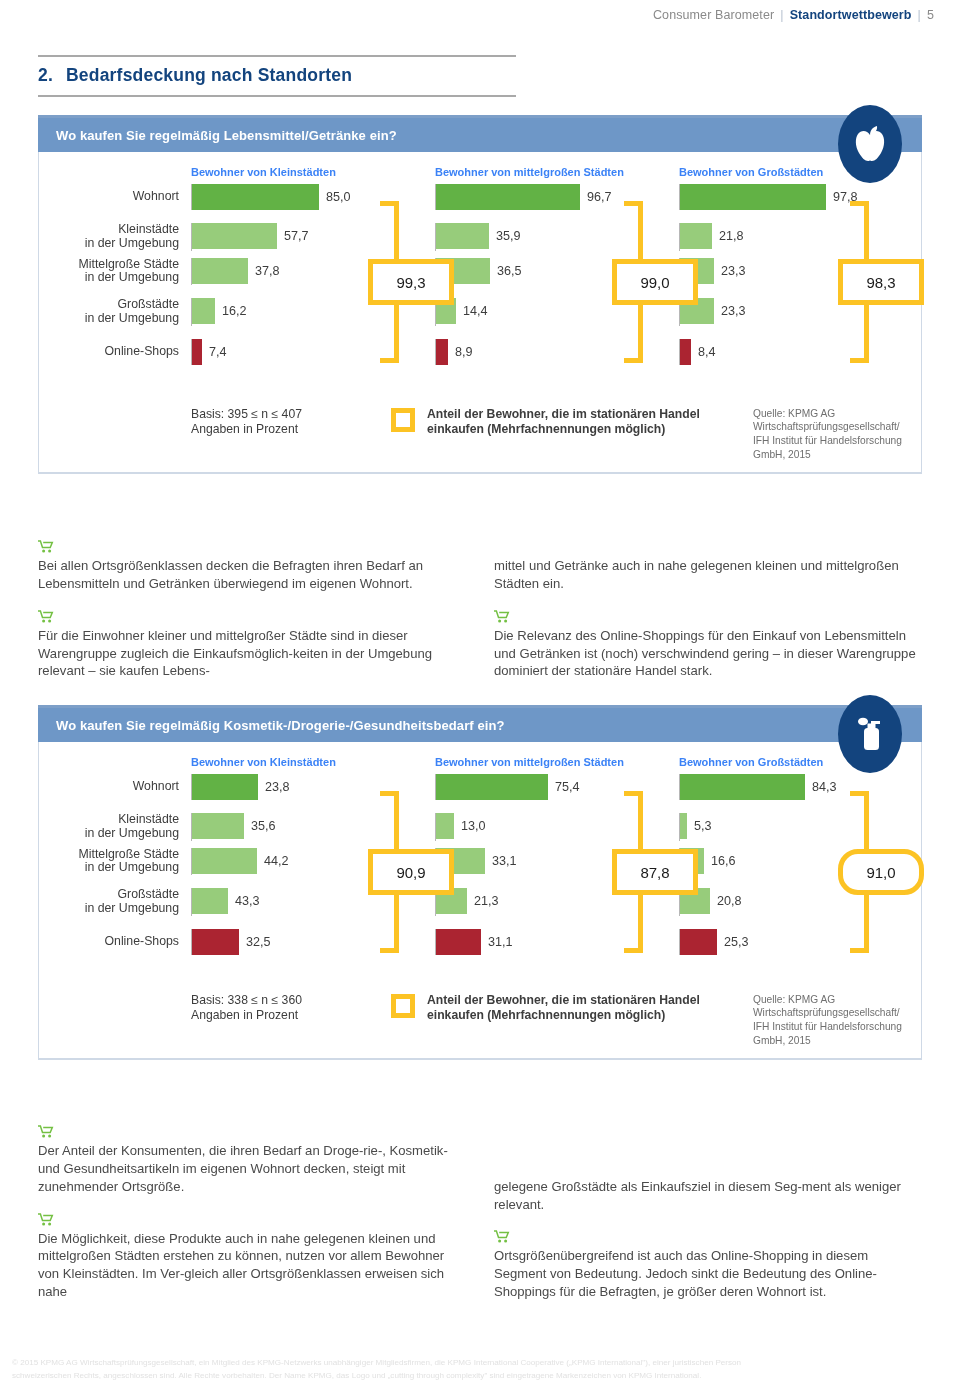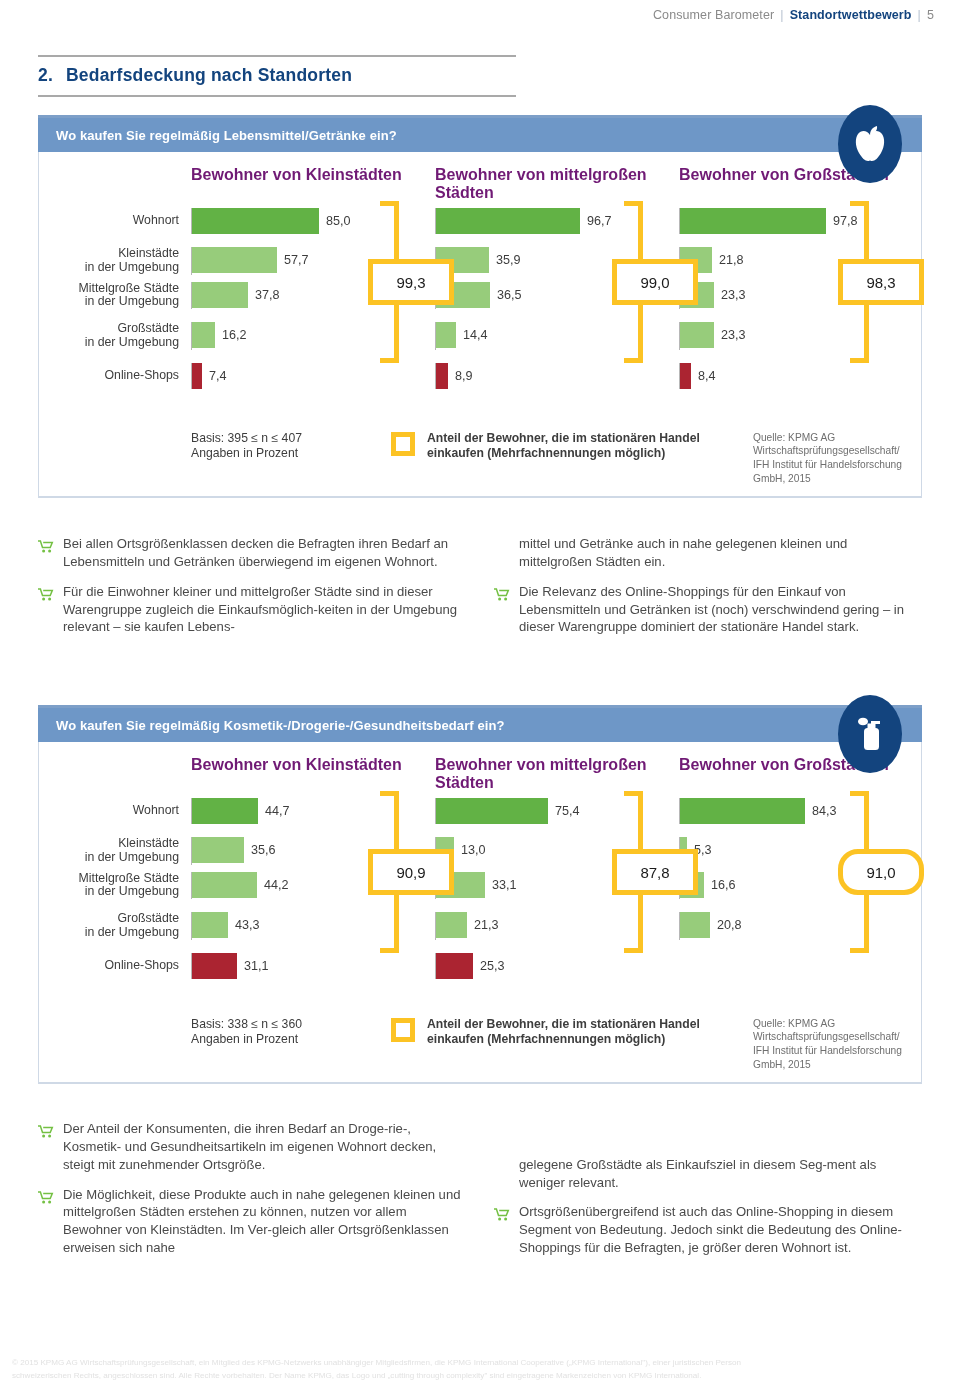--- a/index.html
+++ b/index.html
@@ -47,21 +47,21 @@
     position:absolute;width:64px;height:78px;border-radius:50%;
     background:#13447e;right:20px;
     display:flex;align-items:center;justify-content:center;
     z-index:5;
   }
 
   
   .colheads{display:flex;padding-top:14px;}
   .colheads .spacer{width:152px;flex:0 0 152px;}
   .colheads .ch{
-    flex:0 0 244px;font-size:16px;font-weight:bold;color:#701a75;
+    flex:0 0 244px;font-size:11px;font-weight:bold;color:#3b82f6;
     text-align:left;
   }
   .chartrows{padding-top:6px;}
   .row{display:flex;align-items:stretch;}
   .rowlabel{
     width:152px;flex:0 0 152px;
     text-align:right;padding-right:12px;box-sizing:border-box;
     font-size:12.3px;color:#3d3d3d;line-height:1.12;
     display:flex;flex-direction:column;justify-content:center;align-items:flex-end;
   }
@@ -113,21 +113,21 @@
   }
   .fnote .fn-legend-txt{font-size:12.2px;line-height:1.3;color:#3d3d3d;font-weight:bold;}
   .fnote .fn-src{
     flex:1;font-size:10.2px;line-height:1.35;color:#6f6f6f;padding-left:10px;
   }
   .panel .botline{height:2px;background:#cfd9e6;}
 
   
   .bullets{position:absolute;left:38px;width:884px;display:flex;gap:28px;}
   .bcol{flex:1;}
-  .bitem{display:flex;gap:9px;margin-bottom:12px;}
+  .bitem{display:flex;margin-bottom:12px;flex-direction:column;}
   .bitem .cart{flex:0 0 16px;padding-top:4px;}
   .bitem p{
     margin:0;font-size:13.1px;line-height:1.365;color:#4a4a4a;
   }
   .bitem.cont .cart{visibility:hidden;}
 
   
   .footer{
     position:absolute;left:12px;top:1357px;width:940px;
     font-size:8.1px;line-height:1.55;color:#e2e2e2;
@@ -438,21 +438,21 @@
     <div class="chartrows">
 
       <div class="row r-wohnort">
         <div class="rowlabel">
           <span>Wohnort</span>
         </div>
         <div class="cell">
           <div class="axis"></div>
           <div class="bar">
               <div class="fill" style="width:67px"></div>
-              <div class="val">44,7</div>
+              <div class="val">23,8</div>
             </div>
         </div>
         <div class="cell">
           <div class="axis"></div>
           <div class="bar">
               <div class="fill" style="width:113px"></div>
               <div class="val">75,4</div>
             </div>
         </div>
         <div class="cell">
@@ -548,20 +548,27 @@
               <div class="fill" style="width:31px"></div>
               <div class="val">20,8</div>
             </div>
         </div>
       </div>
       <div class="gap-md"></div>
 
       <div class="row r-online">
         <div class="rowlabel">
           <span>Online-Shops</span>
+        </div>
+        <div class="cell">
+          <div class="axis"></div>
+          <div class="bar">
+              <div class="fill" style="width:48px"></div>
+              <div class="val">32,5</div>
+            </div>
         </div>
         <div class="cell">
           <div class="axis"></div>
           <div class="bar">
               <div class="fill" style="width:46px"></div>
               <div class="val">31,1</div>
             </div>
         </div>
         <div class="cell">
           <div class="axis"></div>

